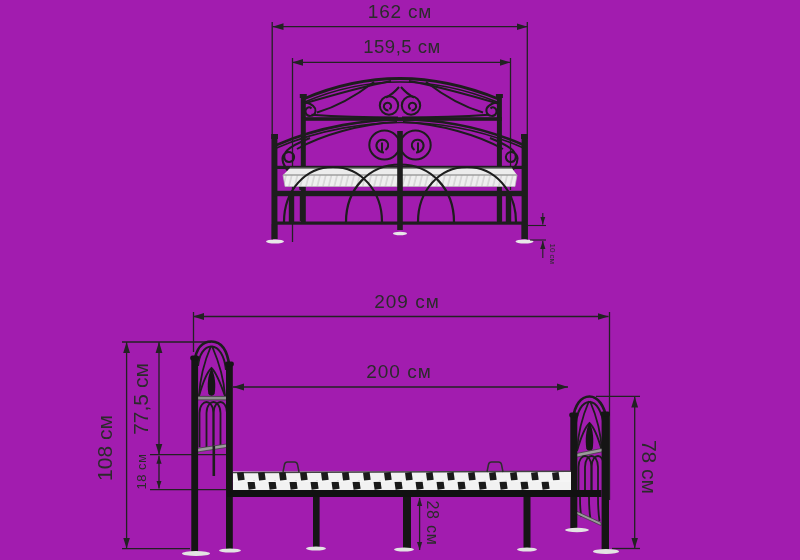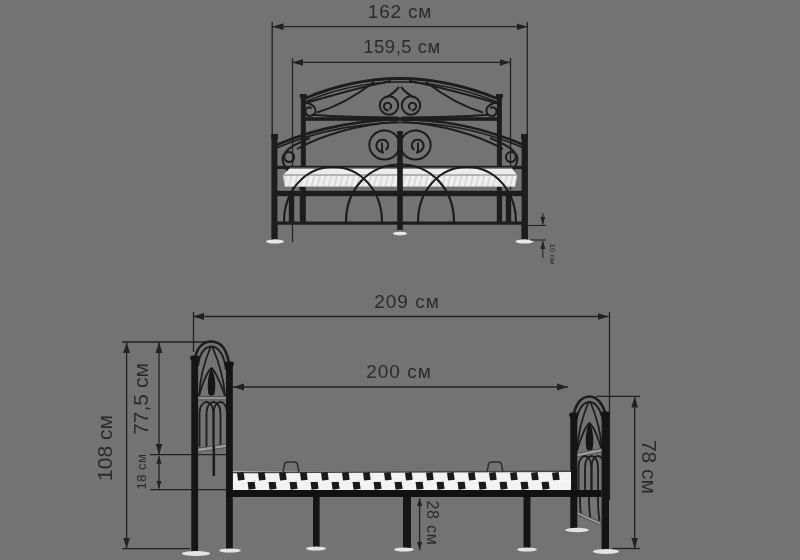--- a/index.html
+++ b/index.html
@@ -1,16 +1,16 @@
 <!DOCTYPE html>
 <html><head>
 <meta charset="utf-8">
 <style>
   html,body{margin:0;padding:0;background:#ffffff;}
-  #stage{width:800px;height:560px;position:relative;background:#737373;overflow:hidden;}
+  #stage{width:800px;height:560px;position:relative;background:#a21caf;overflow:hidden;}
   svg{position:absolute;left:0;top:0;}
   text{font-family:"Liberation Sans",sans-serif;fill:#2b2b2b;}
 </style>
 </head>
 <body>
 <div id="stage">
 <svg width="800" height="560" viewBox="0 0 800 560">
 <defs>
   <marker id="ar" orient="auto-start-reverse" markerWidth="12" markerHeight="10" refX="11" refY="4" markerUnits="userSpaceOnUse">
     <path d="M0,0.6 L11,4 L0,7.4 z" fill="#222"></path>

